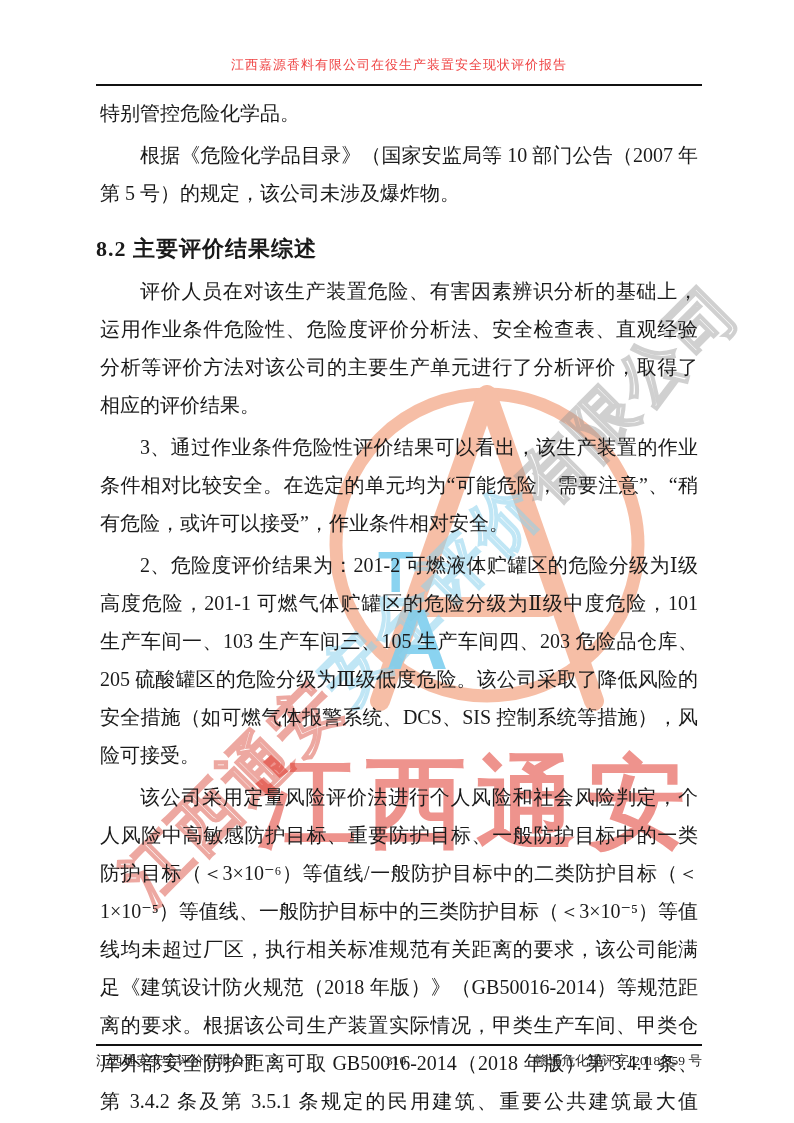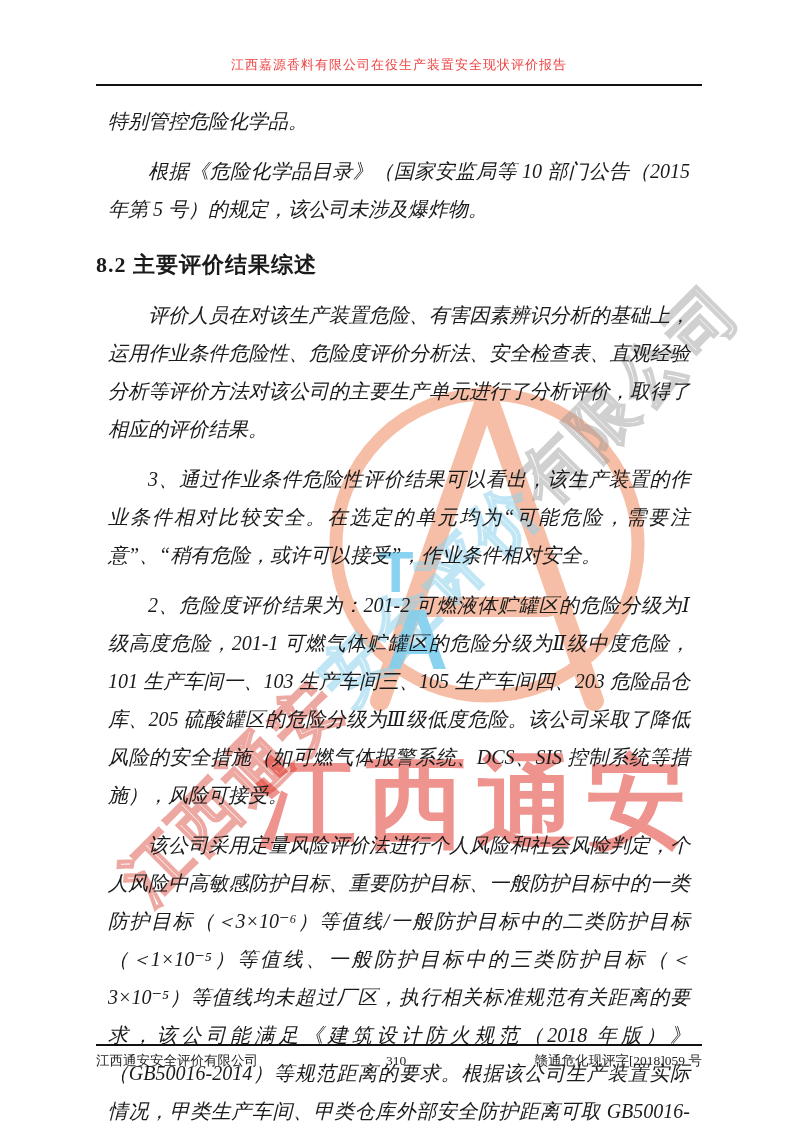--- a/index.html
+++ b/index.html
@@ -61,21 +61,21 @@
   .header-rule {
     position:absolute; top:84px; left:96px; width:606px;
     border-top:2px solid #111;
   }
 
   .body-text {
     position:absolute; top:90px; left:96px; width:606px;
     font-size:20px; line-height:38px;
     text-align:justify;
   }
-  .body-text p { margin:12px; text-indent:2em;font-style:italic; }
+  .body-text p { margin:4px; text-indent:2em; }
   .body-text p.no-indent { text-indent:0; }
   .section-heading {
     margin:18px 0 2px 0;
     font-size:22px; font-weight:bold; line-height:38px;
     text-indent:0; letter-spacing:1px;
   }
 
   .footer-rule {
     position:absolute; top:1044px; left:96px; width:606px;
     border-top:2px solid #111;
@@ -108,21 +108,21 @@
     <div class="wm-red-stamp">江西通安</div>
   </div>
 
   <div class="content">
 
     <div class="header-title">江西嘉源香料有限公司在役生产装置安全现状评价报告</div>
     <div class="header-rule"></div>
 
     <div class="body-text">
       <p class="no-indent">特别管控危险化学品。</p>
-      <p>根据《危险化学品目录》（国家安监局等 10 部门公告（2015 年第 5 号）的规定，该公司未涉及爆炸物。</p>
+      <p>根据《危险化学品目录》（国家安监局等 10 部门公告（2007 年第 5 号）的规定，该公司未涉及爆炸物。</p>
       <h2 class="section-heading">8.2 主要评价结果综述</h2>
       <p>评价人员在对该生产装置危险、有害因素辨识分析的基础上，运用作业条件危险性、危险度评价分析法、安全检查表、直观经验分析等评价方法对该公司的主要生产单元进行了分析评价，取得了相应的评价结果。</p>
       <p>3、通过作业条件危险性评价结果可以看出，该生产装置的作业条件相对比较安全。在选定的单元均为“可能危险，需要注意”、“稍有危险，或许可以接受”，作业条件相对安全。</p>
       <p>2、危险度评价结果为：201-2 可燃液体贮罐区的危险分级为Ⅰ级高度危险，201-1 可燃气体贮罐区的危险分级为Ⅱ级中度危险，101 生产车间一、103 生产车间三、105 生产车间四、203 危险品仓库、205 硫酸罐区的危险分级为Ⅲ级低度危险。该公司采取了降低风险的安全措施（如可燃气体报警系统、DCS、SIS 控制系统等措施），风险可接受。</p>
       <p>该公司采用定量风险评价法进行个人风险和社会风险判定，个人风险中高敏感防护目标、重要防护目标、一般防护目标中的一类防护目标（＜3×10⁻⁶）等值线/一般防护目标中的二类防护目标（＜1×10⁻⁵）等值线、一般防护目标中的三类防护目标（＜3×10⁻⁵）等值线均未超过厂区，执行相关标准规范有关距离的要求，该公司能满足《建筑设计防火规范（2018 年版）》（GB50016-2014）等规范距离的要求。根据该公司生产装置实际情况，甲类生产车间、甲类仓库外部安全防护距离可取 GB50016-2014（2018 年版）第 3.4.1 条、第 3.4.2 条及第 3.5.1 条规定的民用建筑、重要公共建筑最大值 50m，甲类罐区外部安全防护距离可取 GB50016-2014（2018 年版）第 4.2.1 条规定的民用建筑最大值 60m。</p>
     </div>
 
     <div class="footer-rule"></div>
     <div class="footer">
       <span>江西通安安全评价有限公司</span>

